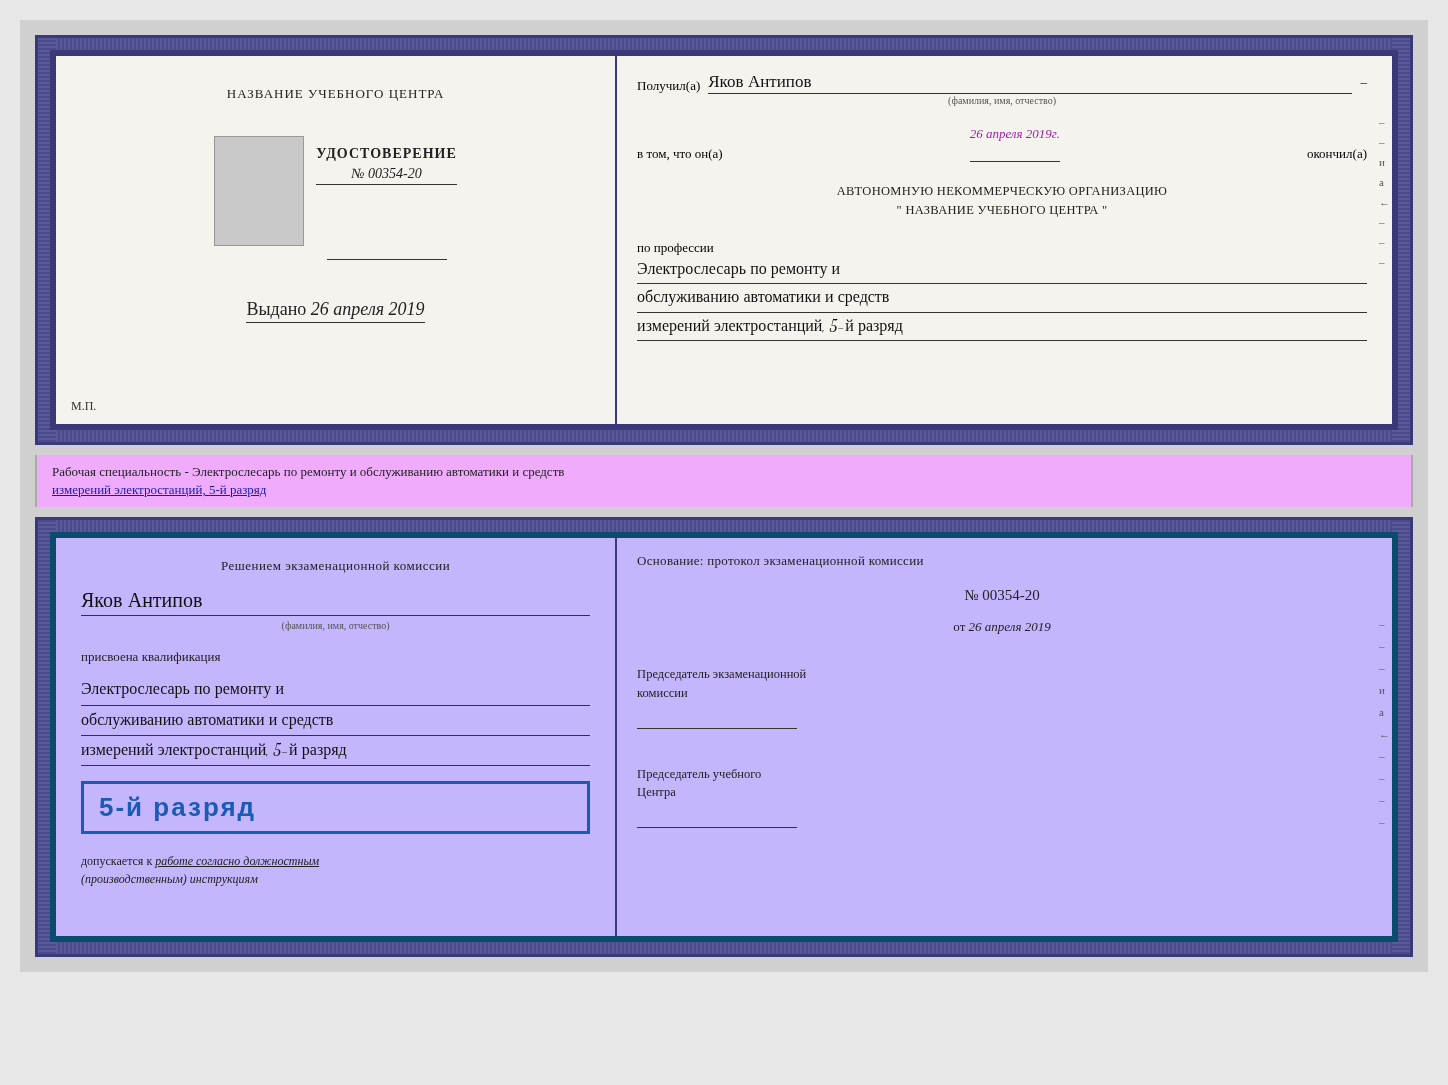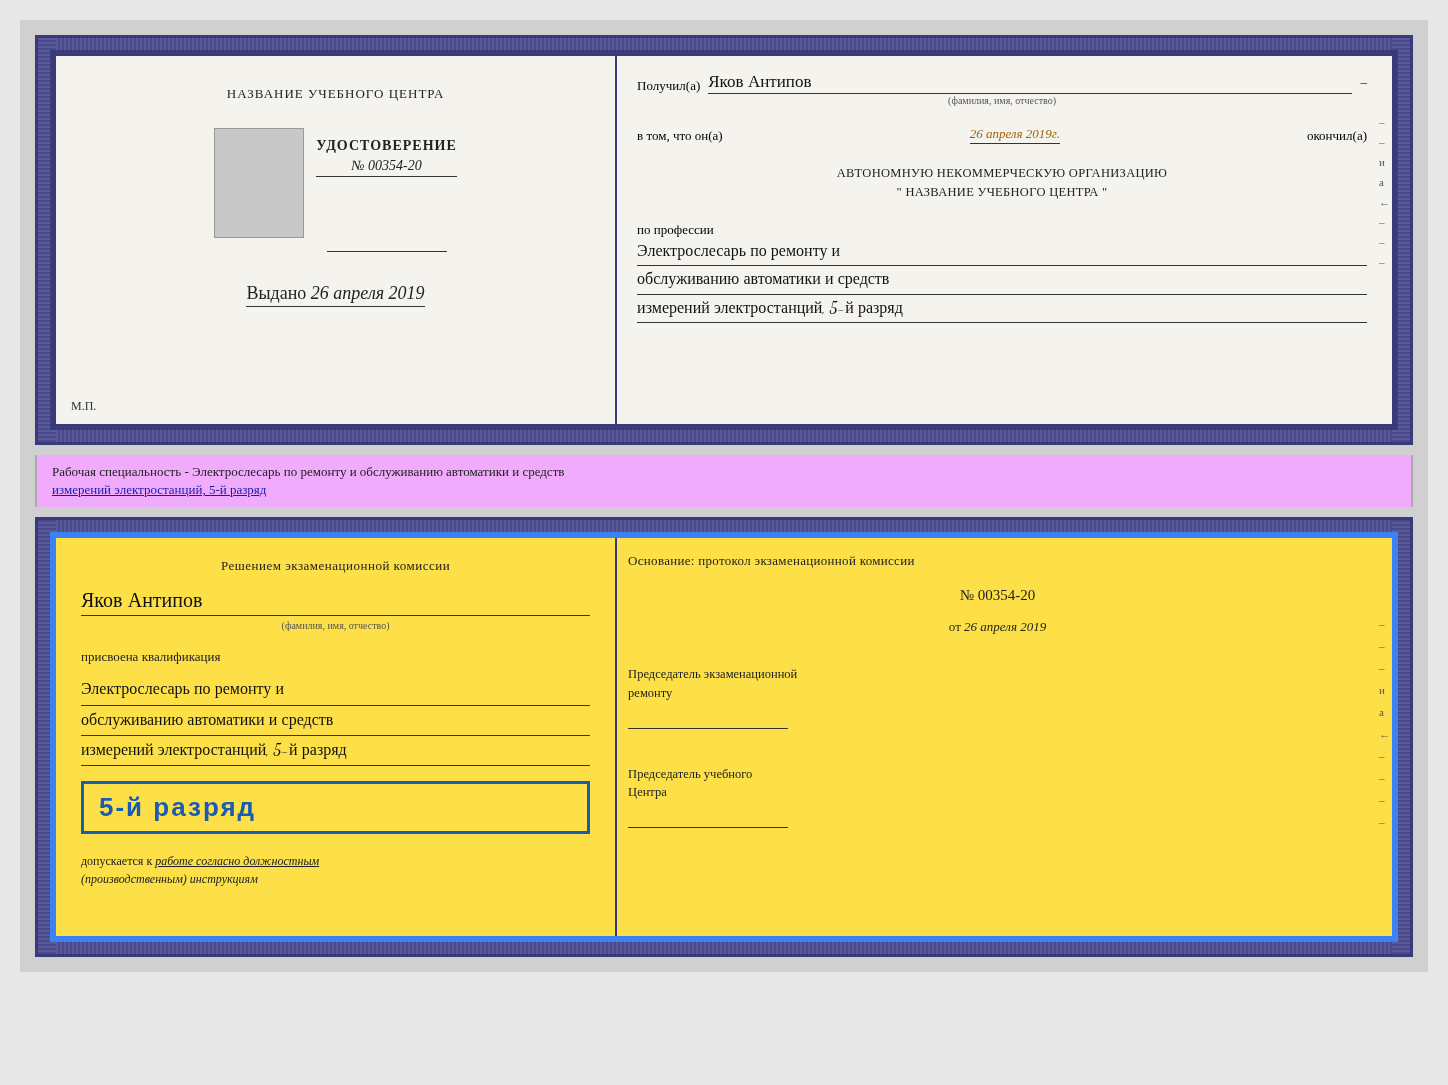--- a/index.html
+++ b/index.html
@@ -30,21 +30,21 @@
     }
 
     .cert-top-left {
       width: 42%;
       border-right: 2px solid #3a3a7a;
       padding: 20px 25px;
       display: flex;
       flex-direction: column;
       align-items: center;
       justify-content: flex-start;
-      gap: 16px;
+      gap: 24px;
       position: relative;
     }
 
     .cert-top-right {
       width: 58%;
       padding: 15px 25px 15px 20px;
       display: flex;
       flex-direction: column;
       gap: 12px;
       position: relative;
@@ -121,23 +121,23 @@
     .field-subtitle {
       text-align: center;
       font-size: 10px;
       color: #555;
       margin-top: 1px;
     }
 
     .field-value-italic {
       font-style: italic;
       font-size: 13px;
-      color: #a16207;
-      border-bottom: 1px solid #333;
-      padding-bottom: 1px;
+      color: #a21caf;
+      border-bottom: 1px solid #333;
+      padding-bottom: 19px;
     }
 
     .org-block {
       font-size: 12.5px;
       text-align: center;
       color: #222;
       letter-spacing: 0.3px;
       line-height: 1.5;
     }
 
@@ -174,38 +174,38 @@
 
     .middle-text .underline-text {
       text-decoration: underline;
       color: #1a1aaa;
     }
 
     
     .cert-bottom {
       display: flex;
       width: 100%;
-      border: 6px solid #3b82f6;
-      background: #fde047;
+      border: 6px solid #0c4a6e;
+      background: #c4b5fd;
       min-height: 410px;
       position: relative;
     }
 
     .cert-bottom-left {
       width: 42%;
       border-right: 2px solid #3a3a7a;
       padding: 20px 25px;
       display: flex;
       flex-direction: column;
       gap: 10px;
     }
 
     .cert-bottom-right {
       width: 58%;
-      padding: 15px 25px 15px 11px;
+      padding: 15px 25px 15px 20px;
       display: flex;
       flex-direction: column;
       gap: 10px;
       position: relative;
     }
 
     .resolution-title {
       font-size: 13px;
       text-align: center;
       letter-spacing: 0.5px;
@@ -507,21 +507,21 @@
 
           <div class="protocol-number">№  00354-20</div>
 
           <div class="protocol-date">
             <span>от</span>
             <span style="font-style:italic;">26 апреля 2019</span>
           </div>
 
           <div class="signature-block" style="margin-top:20px;">
             <div>Председатель экзаменационной</div>
-            <div>ремонту</div>
+            <div>комиссии</div>
             <div class="signature-line"></div>
           </div>
 
           <div class="signature-block" style="margin-top:20px;">
             <div>Председатель учебного</div>
             <div>Центра</div>
             <div class="signature-line"></div>
           </div>
 
           <div class="side-marks-bottom">

